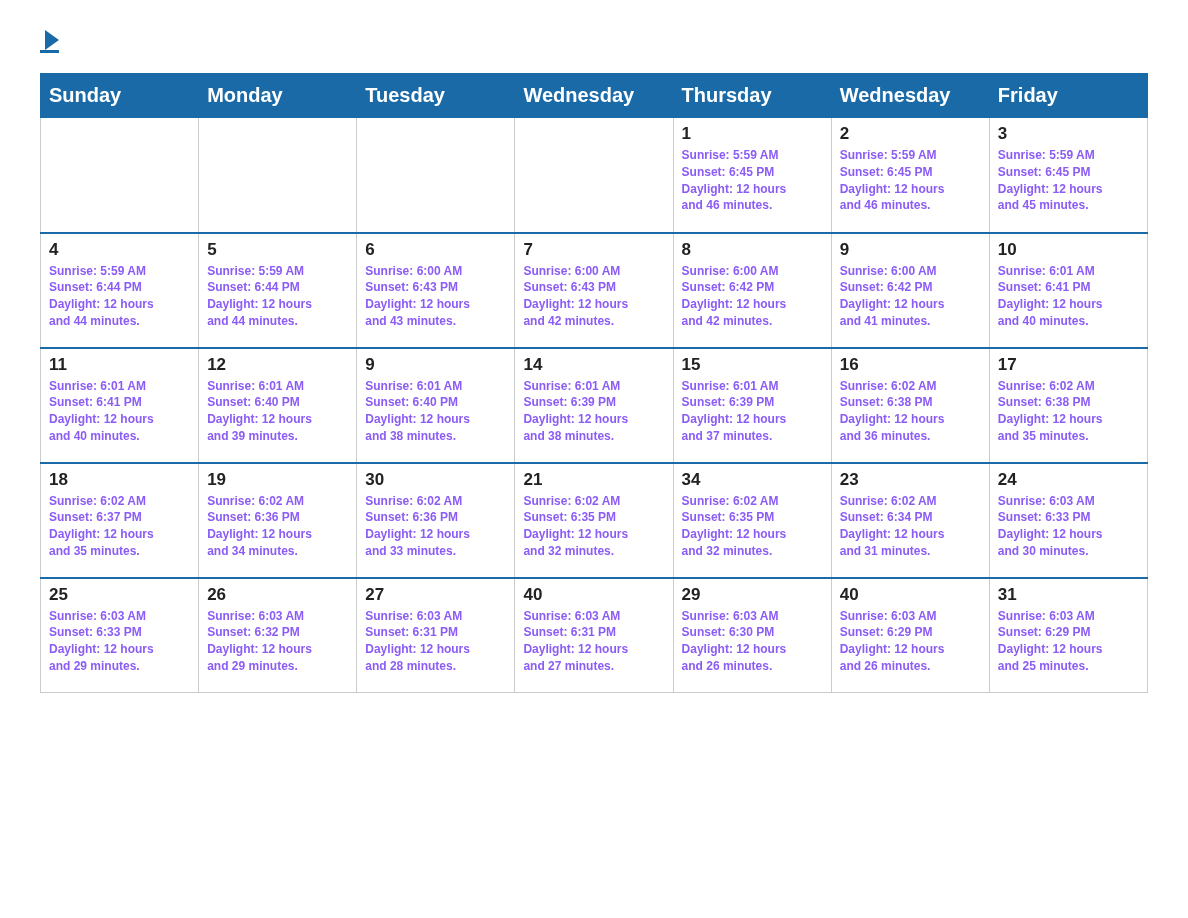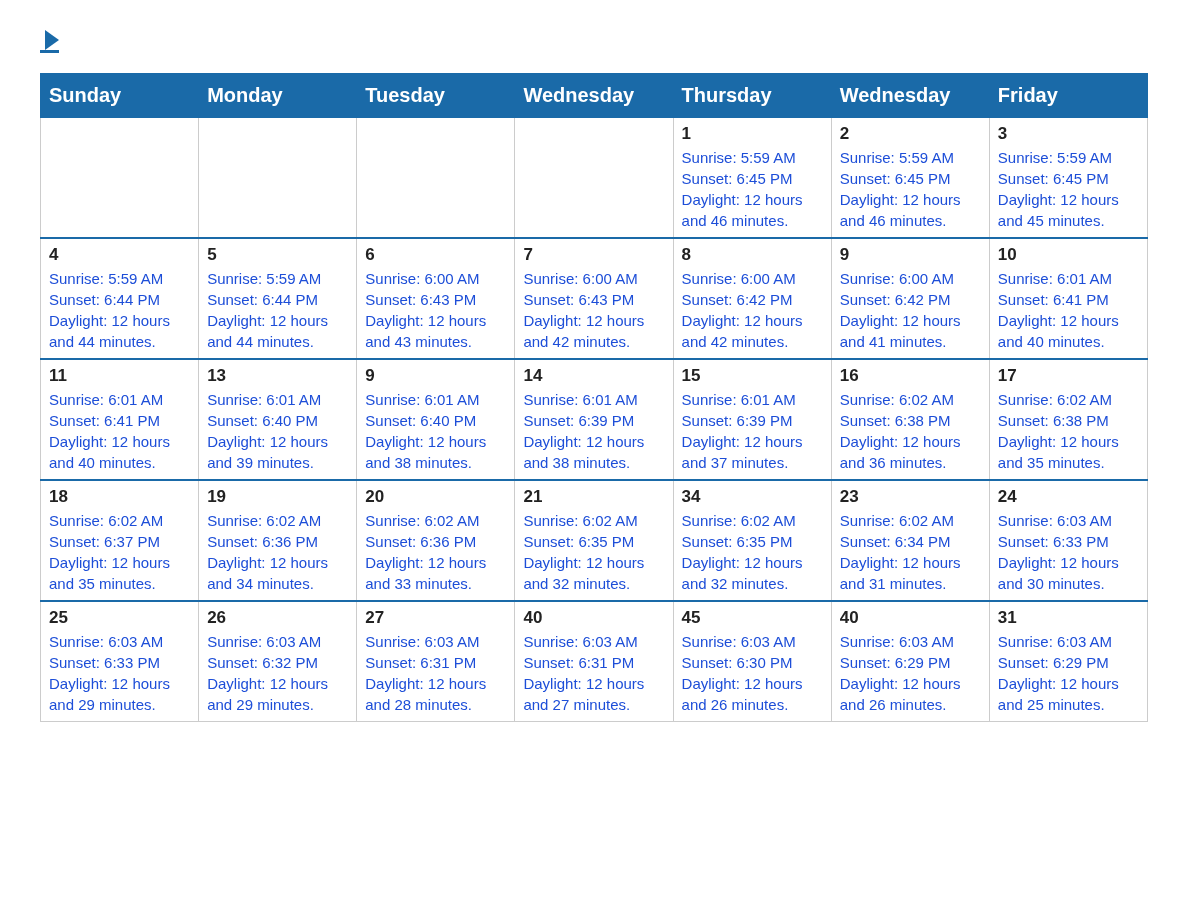--- a/index.html
+++ b/index.html
@@ -55,23 +55,24 @@
       height: 115px;
     }
     tbody tr td .day-num {
       font-size: 17px;
       font-weight: bold;
       color: #222;
       display: block;
       margin-bottom: 3px;
     }
     tbody tr td .day-info {
-      font-size: 15px;
-      color: #1d4ed8;
+      font-size: 12px;
+      color: #8b5cf6;
       line-height: 1.4;
+      font-weight: bold;
     }
     tbody tr:not(:last-child) td {
       border-bottom: 2px solid #1a6aa8;
     }
     .empty { background: #fff; }
     .logo-full {
       display: flex;
       flex-direction: column;
     }
     .logo-row1 {
@@ -202,21 +203,21 @@
       </tr>
       <tr>
         <td>
           <span class="day-num">11</span>
           <div class="day-info" style="white-space: pre-line;">Sunrise: 6:01 AM
 Sunset: 6:41 PM
 Daylight: 12 hours
 and 40 minutes.</div>
         </td>
         <td>
-          <span class="day-num">13</span>
+          <span class="day-num">12</span>
           <div class="day-info" style="white-space: pre-line;">Sunrise: 6:01 AM
 Sunset: 6:40 PM
 Daylight: 12 hours
 and 39 minutes.</div>
         </td>
         <td>
           <span class="day-num">9</span>
           <div class="day-info" style="white-space: pre-line;">Sunrise: 6:01 AM
 Sunset: 6:40 PM
 Daylight: 12 hours
@@ -260,21 +261,21 @@
 and 35 minutes.</div>
         </td>
         <td>
           <span class="day-num">19</span>
           <div class="day-info" style="white-space: pre-line;">Sunrise: 6:02 AM
 Sunset: 6:36 PM
 Daylight: 12 hours
 and 34 minutes.</div>
         </td>
         <td>
-          <span class="day-num">20</span>
+          <span class="day-num">30</span>
           <div class="day-info" style="white-space: pre-line;">Sunrise: 6:02 AM
 Sunset: 6:36 PM
 Daylight: 12 hours
 and 33 minutes.</div>
         </td>
         <td>
           <span class="day-num">21</span>
           <div class="day-info" style="white-space: pre-line;">Sunrise: 6:02 AM
 Sunset: 6:35 PM
 Daylight: 12 hours
@@ -325,21 +326,21 @@
 and 28 minutes.</div>
         </td>
         <td>
           <span class="day-num">40</span>
           <div class="day-info" style="white-space: pre-line;">Sunrise: 6:03 AM
 Sunset: 6:31 PM
 Daylight: 12 hours
 and 27 minutes.</div>
         </td>
         <td>
-          <span class="day-num">45</span>
+          <span class="day-num">29</span>
           <div class="day-info" style="white-space: pre-line;">Sunrise: 6:03 AM
 Sunset: 6:30 PM
 Daylight: 12 hours
 and 26 minutes.</div>
         </td>
         <td>
           <span class="day-num">40</span>
           <div class="day-info" style="white-space: pre-line;">Sunrise: 6:03 AM
 Sunset: 6:29 PM
 Daylight: 12 hours

